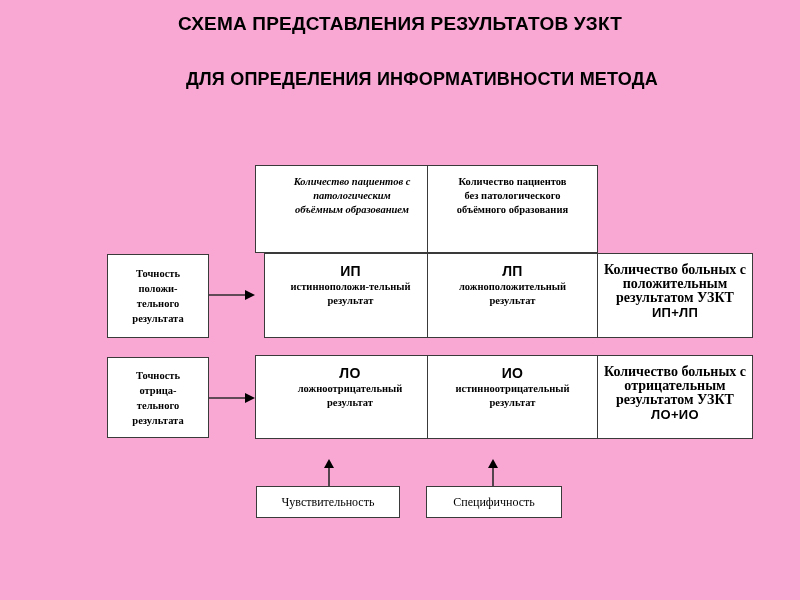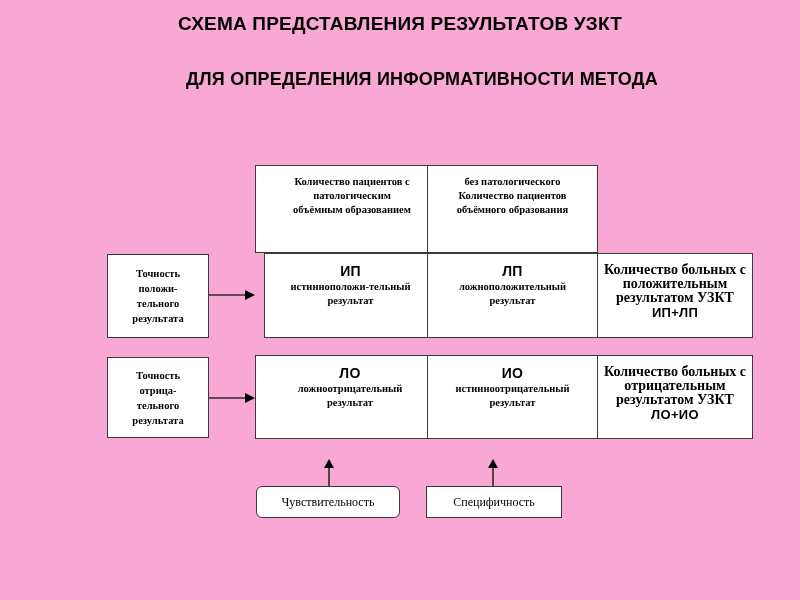--- a/index.html
+++ b/index.html
@@ -122,29 +122,29 @@
 </head>
 <body>
 
 <div id="canvas">
 
   <div class="title-block">
     <div class="title-line line1">СХЕМА ПРЕДСТАВЛЕНИЯ РЕЗУЛЬТАТОВ УЗКТ</div>
     <div class="title-line line2">ДЛЯ ОПРЕДЕЛЕНИЯ ИНФОРМАТИВНОСТИ МЕТОДА</div>
   </div>
 
-  <div class="box cell-pad" style="left:255px; top:165px; width:194px; height:88px;">
+  <div class="box cell-pad" style="left:255px; top:165px; width:194px; height:88px;font-style:italic;">
     <span class="ln">Количество пациентов с</span>
     <span class="ln">патологическим</span>
     <span class="ln">объёмным образованием</span>
   </div>
 
   <div class="box cell-pad" style="left:427px; top:165px; width:171px; height:88px;">
+    <span class="ln">Количество пациентов</span>
     <span class="ln">без патологического</span>
-    <span class="ln">Количество пациентов</span>
     <span class="ln">объёмного образования</span>
   </div>
 
   <div class="box center-v" style="left:107px; top:254px; width:102px; height:84px;">
     <span class="label-ln">Точность</span>
     <span class="label-ln">положи-</span>
     <span class="label-ln">тельного</span>
     <span class="label-ln">результата</span>
   </div>
 
@@ -214,21 +214,21 @@
     </svg>
   </div>
 
   <div class="arrow-v" style="left:486px; top:459px; width:14px; height:28px;">
     <svg width="14" height="28" viewBox="0 0 14 28">
       <line x1="7" y1="28" x2="7" y2="8" stroke="#2b2b2b" stroke-width="1.6"></line>
       <polygon points="2,9 7,0 12,9" fill="#000000"></polygon>
     </svg>
   </div>
 
-  <div class="box center-v" style="left:256px; top:486px; width:144px; height:32px;border-radius:6px;">
+  <div class="box center-v" style="left:256px; top:486px; width:144px; height:32px;">
     <span class="bottom-ln">Чувствительность</span>
   </div>
 
   <div class="box center-v" style="left:426px; top:486px; width:136px; height:32px;">
     <span class="bottom-ln">Специфичность</span>
   </div>
 
 </div>
 
 </body></html>

